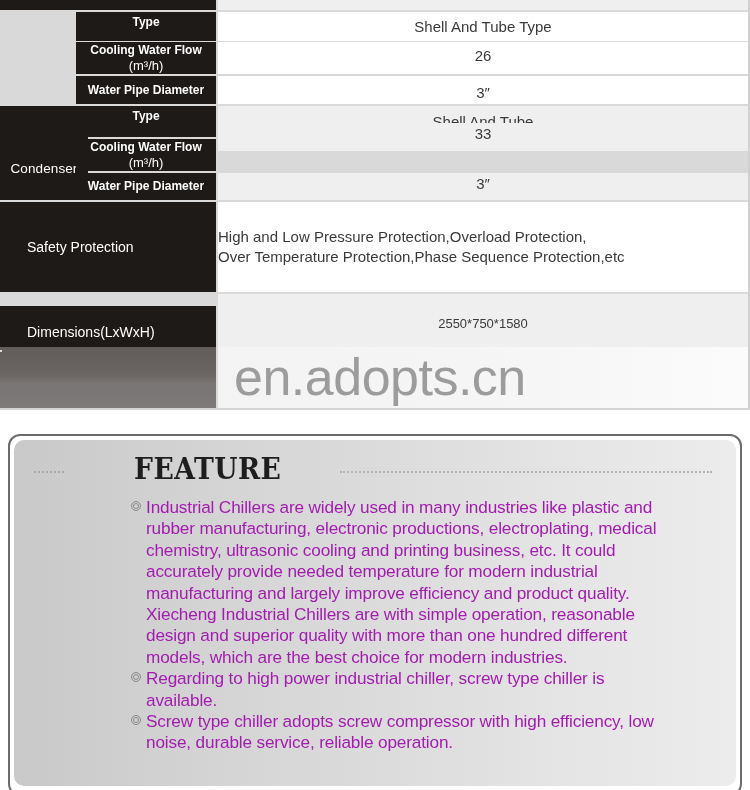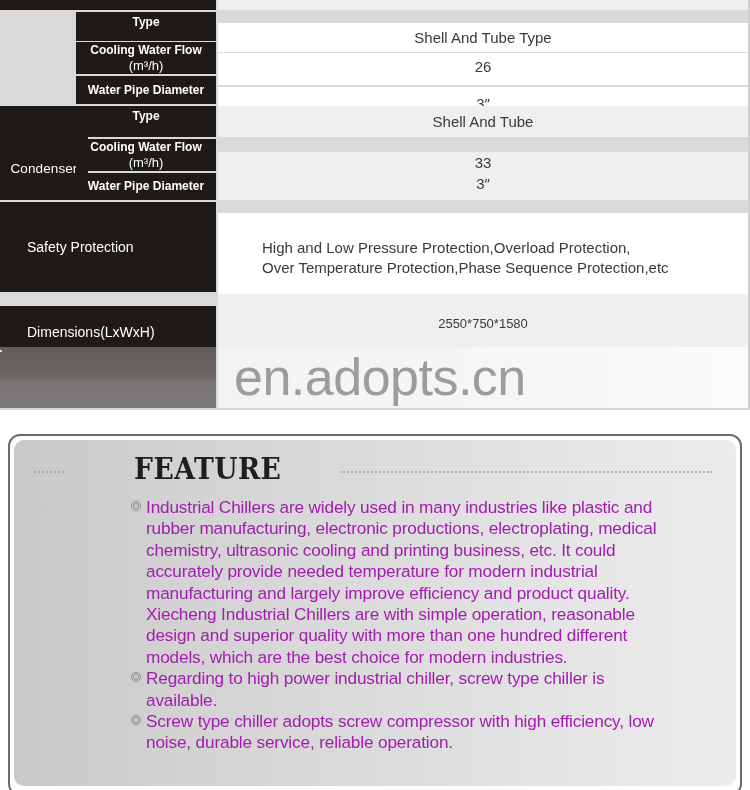--- a/index.html
+++ b/index.html
@@ -5,26 +5,26 @@
   html, body { margin:0; padding:0; }
   body {
     width:750px; height:790px; background:#ffffff; position:relative; overflow:hidden;
     font-family:"Liberation Sans", sans-serif;
   }
   
   .spec { position:absolute; left:0; top:0; width:750px; height:410px; background:#d9d9d9; }
   .cell { position:absolute; box-sizing:border-box; display:flex; align-items:center; justify-content:center; text-align:left; }
   .dark { background:#1e1a17; color:#ffffff; }
   .light { background:#efefef; color:#3a3a3a; }
-  .white { background:#ffffff; color:#3a3a3a;margin-top:11px; }
+  .white { background:#ffffff; color:#3a3a3a; }
   .grp { font-size:13.5px; letter-spacing:0.1px; }
   .sub { font-size:12px; font-weight:bold; line-height:15px; }
   .val { font-size:15px; }
   .safe-label, .dim-label { font-size:14px; justify-content:flex-start; padding-left:27px; }
-  .safe-val { font-size:15px; line-height:20px; text-align:left; justify-content:flex-start; padding-left:44px; }
+  .safe-val { font-size:15px; line-height:20px; text-align:left; justify-content:flex-start; }
   .dim-val { font-size:13px; align-items:flex-start; padding-top:22px; }
   .right-edge { position:absolute; left:748px; top:0; width:2px; height:410px; background:#d0d0d0; }
 
   
   .wm-left {
     position:absolute; left:0; top:347px; width:216px; height:61px;
     background:linear-gradient(180deg,#625d5b 0%, #6a6462 45%, #7a7675 60%, #7d7978 100%);
     filter:blur(0.6px);
   }
   .wm-left-dot { position:absolute; left:0; top:350px; width:2px; height:2px; background:#ddd; }
@@ -94,21 +94,21 @@
 
   <div class="cell dark grp" style="left:0;top:106px;width:88px;height:94px;padding-top:30px;">Condenser</div>
 
   <div class="cell dark sub" style="left:76px;top:106px;width:140px;height:31px;align-items:flex-start;padding-top:3px;">Type</div>
   <div class="cell light val" style="left:218px;top:106px;width:530px;height:31px;">Shell And Tube</div>
 
   <div class="cell dark sub" style="left:76px;top:139px;width:140px;height:32px;flex-direction:column;">
     <span>Cooling Water Flow</span>
     <span style="font-size:13px;font-weight:normal;">(m³/h)</span>
   </div>
-  <div class="cell light val" style="left:218px;top:152px;width:530px;height:28px;align-items:flex-start;padding-top:2px;">33</div>
+  <div class="cell light val" style="left:218px;top:123px;width:530px;height:28px;align-items:flex-start;padding-top:2px;">33</div>
 
   <div class="cell dark sub" style="left:76px;top:173px;width:140px;height:27px;">Water Pipe Diameter</div>
   <div class="cell light val" style="left:218px;top:173px;width:530px;height:27px;align-items:flex-start;padding-top:2px;">3″</div>
 
   <div class="cell dark safe-label" style="left:0;top:202px;width:216px;height:90px;">Safety Protection</div>
   <div class="cell white safe-val" style="left:218px;top:202px;width:530px;height:90px;flex-direction:column;align-items:flex-start;justify-content:center;">
     <span>High and Low Pressure Protection,Overload Protection,</span>
     <span>Over Temperature Protection,Phase Sequence Protection,etc</span>
   </div>
 

